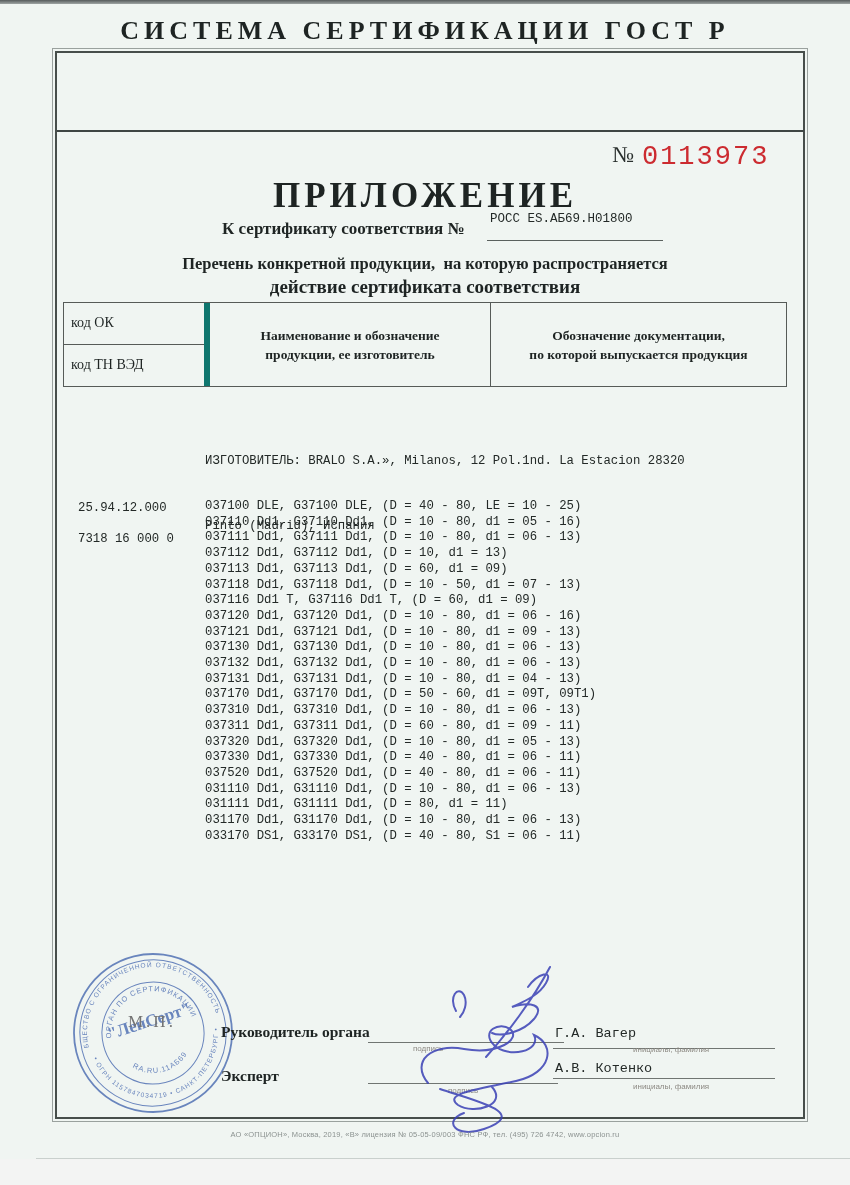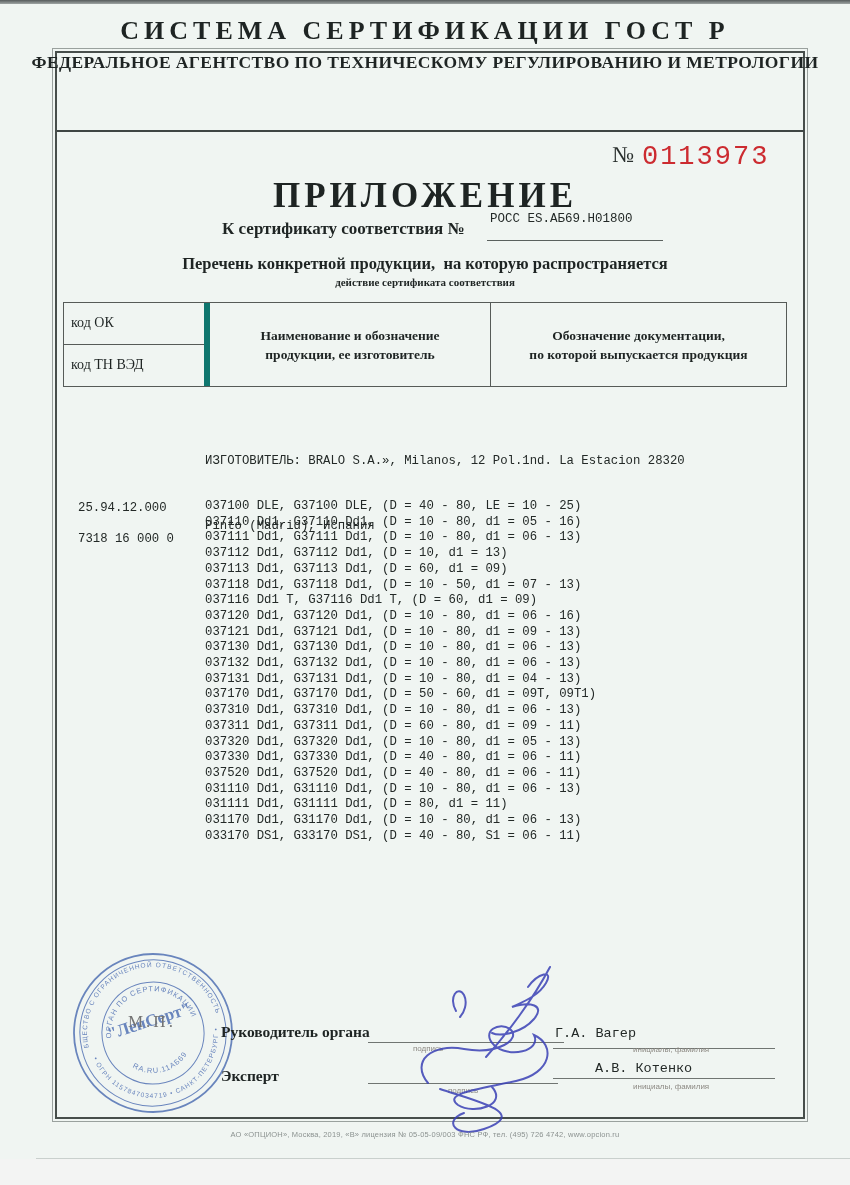--- a/index.html
+++ b/index.html
@@ -29,21 +29,21 @@
 
   .appendix-title{position:absolute;left:0;right:0;top:176px;text-align:center;
     font-weight:bold;font-size:35px;letter-spacing:4px;}
 
   .cert-label{position:absolute;left:222px;top:219px;font-weight:bold;font-size:17px;}
   .cert-number{position:absolute;left:490px;top:212px;
     font-family:"Liberation Mono","DejaVu Sans Mono",monospace;font-size:12.5px;color:#2c3331;}
   .cert-underline{position:absolute;left:487px;top:240px;width:176px;height:1px;background:#5a615e;}
 
   .subtitle1{position:absolute;left:0;right:0;top:254px;text-align:center;font-weight:bold;font-size:16.5px;white-space:pre;}
-  .subtitle2{position:absolute;left:0;right:0;top:276px;text-align:center;font-weight:bold;font-size:11px;}
+  .subtitle2{position:absolute;left:0;right:0;top:276px;text-align:center;font-weight:bold;font-size:19px;}
 
   .ptable{position:absolute;left:63px;top:302px;width:722px;height:83px;border:1px solid #565b58;}
   .ptable .c1{position:absolute;left:0;top:0;width:146px;height:100%;border-right:6px solid #0f766e;box-sizing:border-box;}
   .ptable .c1r1,.ptable .c1r2{position:absolute;left:0;width:100%;height:50%;box-sizing:border-box;
     font-size:14px;padding:12px 0 0 7px;}
   .ptable .c1r1{top:0;border-bottom:1px solid #565b58;}
   .ptable .c1r2{top:50%;}
   .ptable .c2{position:absolute;left:146px;top:0;width:281px;height:100%;border-right:1px solid #565b58;box-sizing:border-box;}
   .ptable .c3{position:absolute;left:427px;top:0;width:295px;height:100%;}
   .hcell{display:flex;flex-direction:column;justify-content:center;align-items:center;height:100%;
@@ -65,38 +65,37 @@
   .line-n1{left:553px;top:1048px;width:222px;}
   .line-s2{left:368px;top:1083px;width:190px;}
   .line-n2{left:553px;top:1078px;width:222px;}
   .caption{position:absolute;font-family:"Liberation Sans",sans-serif;font-size:8px;color:#8d8a84;}
   .cap-s1{left:413px;top:1044px;}
   .cap-n1{left:633px;top:1045px;}
   .cap-s2{left:448px;top:1086px;}
   .cap-n2{left:633px;top:1082px;}
   .sig-name{position:absolute;font-family:"Liberation Mono","DejaVu Sans Mono",monospace;font-size:13.5px;white-space:pre;color:#232927;}
   .name1{left:555px;top:1026px;}
-  .name2{left:555px;top:1061px;margin-left:40px;}
+  .name2{left:555px;top:1061px;}
   .ink-svg{position:absolute;left:380px;top:965px;}
 
   .footer{position:absolute;left:0;right:0;top:1130px;text-align:center;
     font-family:"Liberation Sans",sans-serif;font-size:7.5px;color:#8b9290;letter-spacing:.2px;}
 </style>
 </head>
 <body>
 
 <div class="page">
   <div class="scan-top-edge"></div>
 
   <div class="frame">
     <div class="frame-inner"></div>
   </div>
 
   <div class="hline1">СИСТЕМА СЕРТИФИКАЦИИ ГОСТ Р</div>
-  <div class="hline2">ФЕДЕРАЛЬНОЕ АГЕНТСТВО ПО ТЕХНИЧЕСКОМУ РЕГУЛИРОВАНИЮ И МЕТРОЛОГИИ</div>
   <div class="header-divider"></div>
 
   <div class="form-number">
     <span class="sign">№</span><span class="val" style="color:#cc2b30">0113973</span>
   </div>
 
   <div class="appendix-title">ПРИЛОЖЕНИЕ</div>
 
   <div class="cert-label">К сертификату соответствия №</div>
   <div class="cert-number mono">РОСС ES.АБ69.Н01800</div>

